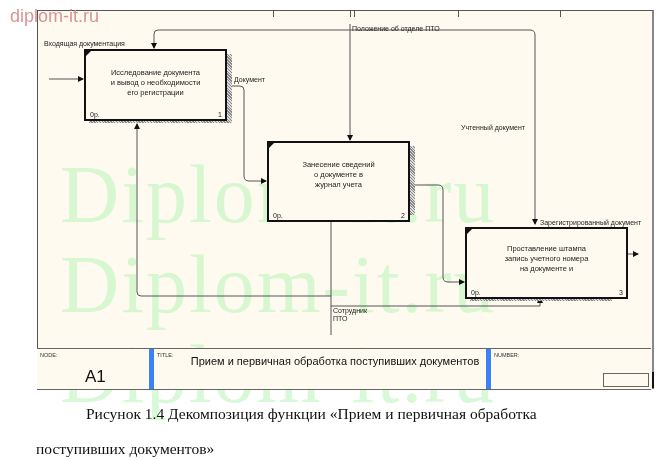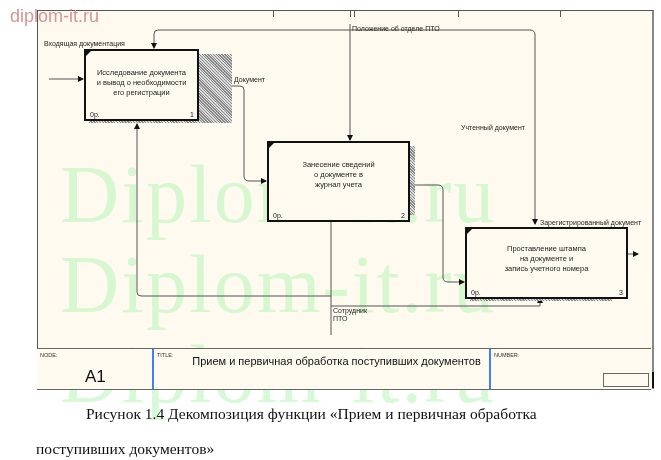--- a/index.html
+++ b/index.html
@@ -9,21 +9,21 @@
   .tick { position:absolute; top:0; width:1px; height:6px; background:#555; }
   .box { position:absolute; background:#fffaef; border:2px solid #111; box-sizing:border-box; }
   .box-shadow { position:absolute; background: repeating-linear-gradient(45deg, #888 0 1px, #ddd 1px 2px); }
   .box-text { position:absolute; left:0; right:0; text-align:center; font-size:7.5px; line-height:10px; color:#222; }
   .box-cost { position:absolute; left:4px; bottom:1px; font-size:7px; color:#222; }
   .box-num { position:absolute; right:3px; bottom:1px; font-size:7px; color:#222; }
   .corner { position:absolute; left:0; top:0; width:0; height:0; border-top:5px solid #111; border-right:5px solid transparent; }
   .lbl { position:absolute; font-size:7px; color:#222; white-space:nowrap; }
   svg.lines { position:absolute; left:0; top:0; }
   .footer { position:absolute; left:37px; top:348px; width:614px; height:40px; border-top:1.5px solid #666; border-bottom:1px solid #666; background:#fffaef; }
-  .fcell { position:absolute; top:0; height:40px; border-right:2px solid #3b82f6; box-sizing:border-box; }
+  .fcell { position:absolute; top:0; height:40px; border-right:5px solid #3b82f6; box-sizing:border-box; }
   .fcap { position:absolute; left:3px; top:3px; font-size:5.5px; color:#333; }
   .node-val { position:absolute; left:48px; top:18px; font-size:17px; color:#111; }
   .title-val { position:absolute; left:36px; right:6px; top:5px; font-size:11px; line-height:14px; color:#111; text-align:center; }
   .small-rect { position:absolute; right:2px; bottom:2px; width:44px; height:12px; border:1px solid #666; }
   .bar { position:absolute; left:652px; top:372px; width:2px; height:16px; background:#111; }
   .watermark { position:absolute; font-family:"Liberation Serif", serif; color:#b8f5b8; opacity:0.55; font-size:82px; letter-spacing:2px; white-space:nowrap; pointer-events:none; }
   .brand { position:absolute; left:10px; top:6px; font-size:18px; color:#d79494; font-family:"Liberation Sans", sans-serif; }
   .caption { position:absolute; left:0; width:661px; font-family:"Liberation Serif", serif; font-size:15.5px; color:#111; }
 </style>
 </head>
@@ -67,21 +67,21 @@
 
       <path d="M606,254 L638,254" marker-end="url(#ah)"></path>
 
       <path d="M331,335 L331,213" marker-end="url(#ah)"></path>
       <path d="M331,296 L141,296 Q137,296 137,292 L137,124" marker-end="url(#ah)"></path>
       <path d="M331,306 L440,306 L540,306 L540,298" marker-end="url(#ah)"></path>
     </g>
   </svg>
 
   <div class="box-shadow" style="left:89px; top:54px; width:143px; height:69px;"></div>
-  <div class="box" style="left:84px; top:49px; width:115px; height:72px;">
+  <div class="box" style="left:84px; top:49px; width:143px; height:72px;">
     <div class="corner"></div>
     <div class="box-text" style="top:17px;">
       <div>Исследование документа</div>
       <div>и вывод о необходимости</div>
       <div>его регистрации</div>
     </div>
     <div class="box-cost">0р.</div>
     <div class="box-num">1</div>
   </div>
 
@@ -95,22 +95,22 @@
     </div>
     <div class="box-cost">0р.</div>
     <div class="box-num">2</div>
   </div>
 
   <div class="box-shadow" style="left:470px; top:232px; width:142px; height:69px;"></div>
   <div class="box" style="left:465px; top:227px; width:163px; height:72px;">
     <div class="corner"></div>
     <div class="box-text" style="top:15px;">
       <div>Проставление штампа</div>
+      <div>запись учетного номера</div>
       <div>на документе и</div>
-      <div>запись учетного номера</div>
     </div>
     <div class="box-cost">0р.</div>
     <div class="box-num">3</div>
   </div>
 
   <div class="lbl" style="left:44px; top:40px;">Входящая документация</div>
   <div class="lbl" style="left:352px; top:25px;">Положение об отделе ПТО</div>
   <div class="lbl" style="left:234px; top:76px;">Документ</div>
   <div class="lbl" style="left:461px; top:124px;">Учтенный документ</div>
   <div class="lbl" style="left:540px; top:219px;">Зарегистрированный документ</div>

